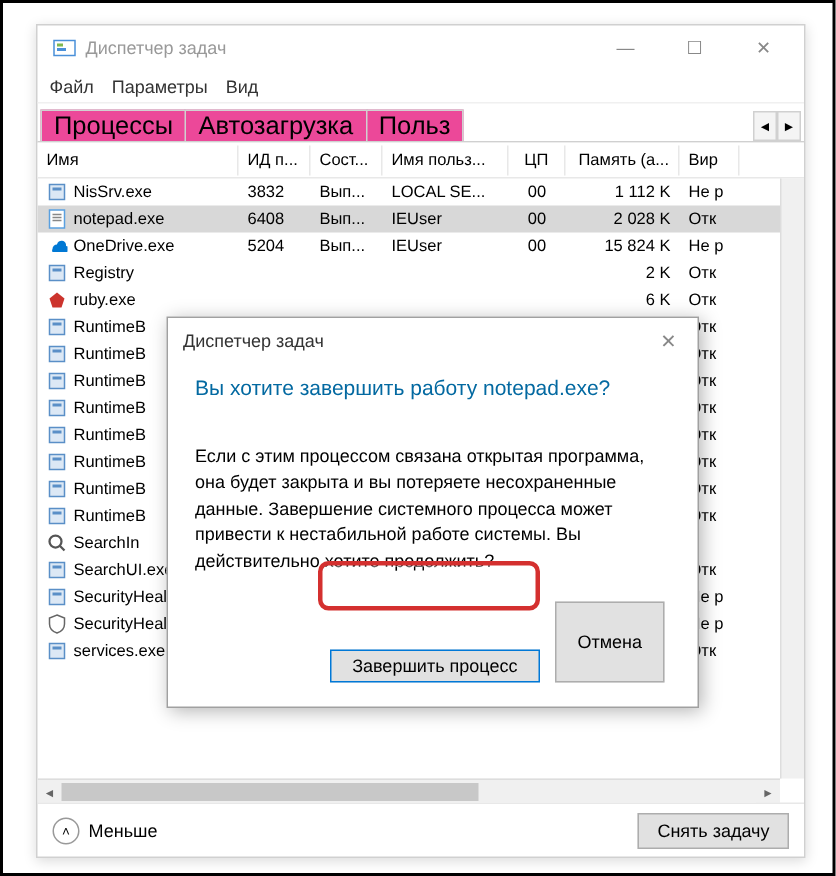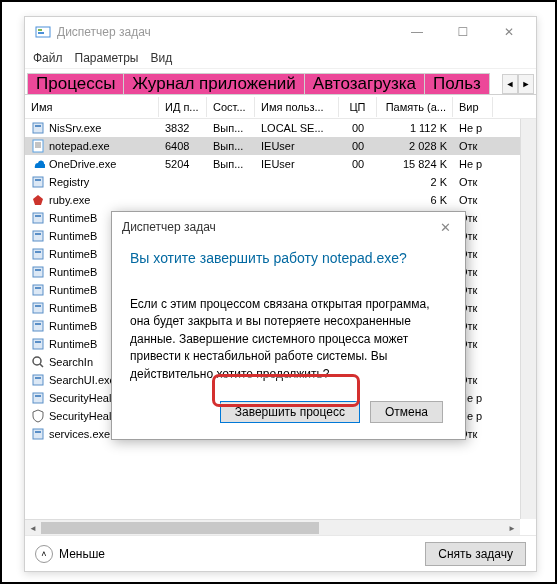--- a/index.html
+++ b/index.html
@@ -39,21 +39,21 @@
 .endbtn { margin-left: auto; padding: 4px 12px; border: 1px solid #adadad; background: #e1e1e1; font-size: 12px; }
 
 .dialog { position: absolute; left: 109px; top: 209px; width: 355px; background: #fff; border: 1px solid #a0a0a0; box-shadow: 2px 2px 12px rgba(0,0,0,0.3); }
 .dtitle { height: 30px; display: flex; align-items: center; padding: 0 10px; font-size: 12px; color: #333; }
 .dclose { margin-left: auto; color: #888; font-size: 13px; padding: 4px; }
 .dbody { padding: 8px 18px 16px 18px; }
 .dheading { color: #0369a1; font-size: 14px; margin-bottom: 30px; }
 .dtext { color: #000000; font-size: 12px; line-height: 1.45; margin-bottom: 18px; }
 .dbuttons { display: flex; justify-content: flex-end; gap: 10px; padding-right: 4px; }
 .dbtn { padding: 3px 14px; border: 1px solid #adadad; background: #e1e1e1; font-size: 12px; }
-.dbtn.primary { border: 1px solid #0078d7; }
+.dbtn.primary { border: 1px solid #0078d7; margin-top: 32px; }
 .highlight { position: absolute; border: 3px solid #d4302f; border-radius: 7px; box-shadow: 0 0 0 1px rgba(255,255,255,0.4) inset; pointer-events: none; }
 .hl1 { left: 210px; top: 372px; width: 148px; height: 33px; }
 </style>
 </head>
 <body>
 
 <div class="outer">
   <div class="window">
     <div class="titlebar">
       <span class="icon">
@@ -70,21 +70,20 @@
         <div>✕</div>
       </div>
     </div>
     <div class="menubar">
       <span>Файл</span>
       <span>Параметры</span>
       <span>Вид</span>
     </div>
     <div class="tabs">
       <div class="tab">Процессы</div>
-      <div class="tab">Журнал приложений</div>
       <div class="tab">Автозагрузка</div>
       <div class="tab">Польз</div>
       <div class="tabnav">
         <div>◄</div>
         <div>►</div>
       </div>
     </div>
     <div class="table">
       <div class="thead">
         <div class="th c-name">Имя</div>

